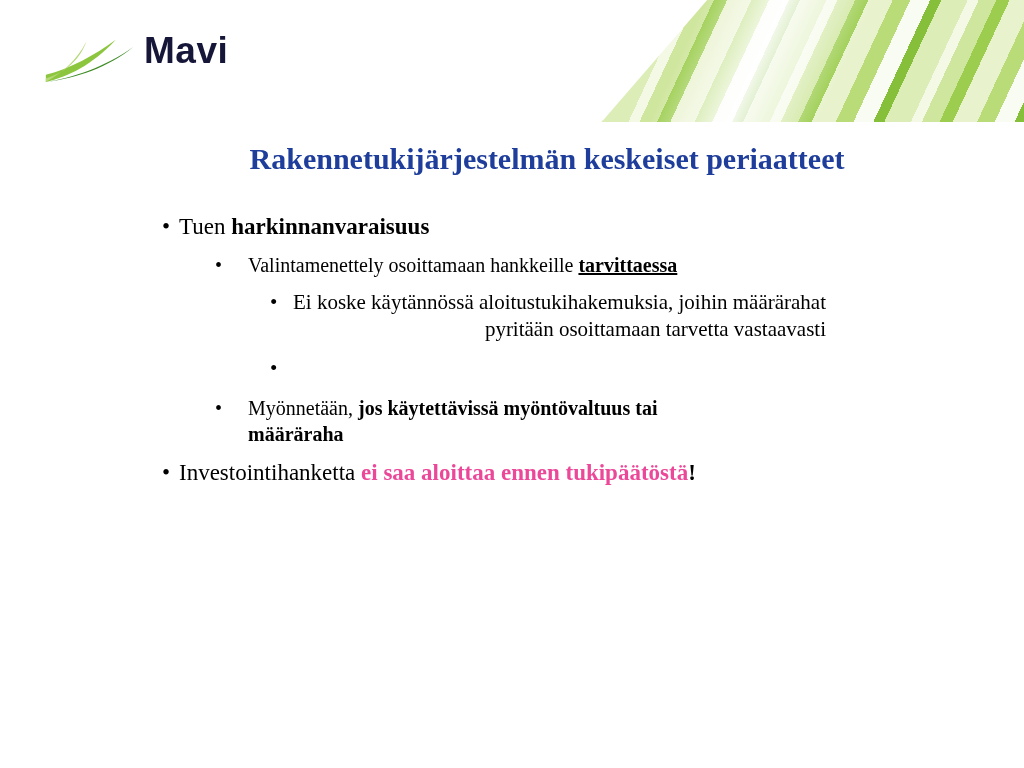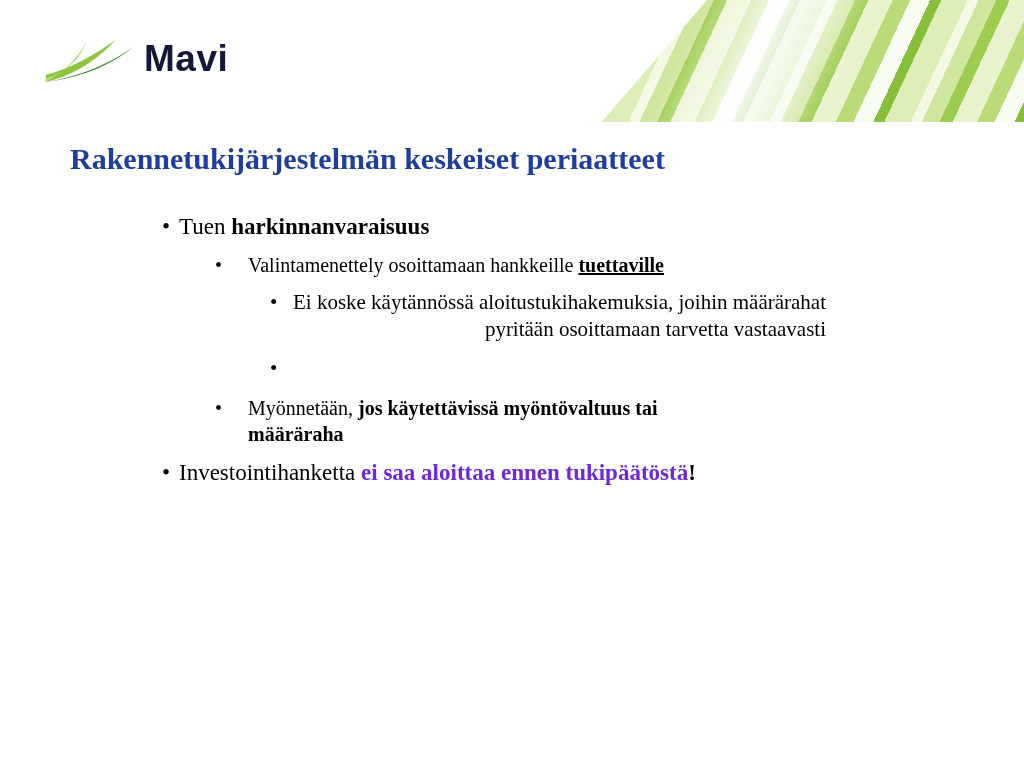--- a/index.html
+++ b/index.html
@@ -24,30 +24,30 @@
       #dcedb8 104px 128px);
     clip-path:polygon(34% 0, 100% 0, 100% 100%, 12% 100%);
   }
   .wedge{
     position:absolute;top:0;right:0;width:480px;height:122px;
     background:linear-gradient(115deg,
       rgba(255,255,255,0) 30%,
       rgba(255,255,255,0.92) 45%,
       rgba(255,255,255,0) 62%);
   }
-  .logo{position:absolute;left:44px;top:34px;display:flex;align-items:center;gap:8px;}
+  .logo{position:absolute;left:44px;top:34px;display:flex;align-items:flex-start;gap:8px;}
   .logo svg{display:block;}
   .logo-text{
     font-family:"Liberation Sans",sans-serif;font-weight:bold;
     font-size:37px;line-height:0.9;letter-spacing:0.5px;
   }
 
   
   .title{
-    margin:20px 0 0 70px;
+    margin:20px 0 0 70px;text-align:center;
     font-size:30px;font-weight:bold;font-family:"Liberation Serif",serif;
   }
 
   
   .content{margin:36px 0 0 162px;width:720px;color:#000;}
   .bullet{display:flex;line-height:1.3;}
   .bullet .marker{flex:0 0 auto;}
   .bullet .text{display:inline-block;}
   .b1{font-size:23px;margin:0 0 10px 0;}
   .b1 .marker{width:17px;}
@@ -79,32 +79,32 @@
 
   <h1 class="title" style="color: rgb(31, 62, 155);">Rakennetukijärjestelmän keskeiset periaatteet</h1>
 
   <div class="content">
       <div class="bullet b1">
         <span class="marker">•</span>
         <span class="text"><span>Tuen </span><span style="font-weight: bold;">harkinnanvaraisuus</span></span>
       </div>
       <div class="bullet b2">
         <span class="marker">•</span>
-        <span class="text"><span>Valintamenettely osoittamaan hankkeille </span><span style="font-weight: bold; text-decoration: underline;">tuettaville</span></span>
+        <span class="text"><span>Valintamenettely osoittamaan hankkeille </span><span style="font-weight: bold; text-decoration: underline;">tarvittaessa</span></span>
       </div>
       <div class="bullet b3">
         <span class="marker">•</span>
         <span class="text"><span>Ei koske käytännössä aloitustukihakemuksia, joihin määrärahat pyritään osoittamaan tarvetta vastaavasti</span></span>
       </div>
       <div class="bullet b3">
         <span class="marker">•</span>
       </div>
       <div class="bullet b2">
         <span class="marker">•</span>
         <span class="text"><span>Myönnetään, </span><span style="font-weight: bold;">jos käytettävissä myöntövaltuus tai määräraha</span></span>
       </div>
       <div class="bullet b1">
         <span class="marker">•</span>
-        <span class="text"><span>Investointihanketta </span><span style="font-weight: bold; color: #6d28d9;">ei saa aloittaa ennen tukipäätöstä</span><span style="font-weight: bold;">!</span></span>
+        <span class="text"><span>Investointihanketta </span><span style="font-weight: bold; color: #ec4899;">ei saa aloittaa ennen tukipäätöstä</span><span style="font-weight: bold;">!</span></span>
       </div>
     </div>
 
 </div>
 
 </body></html>

